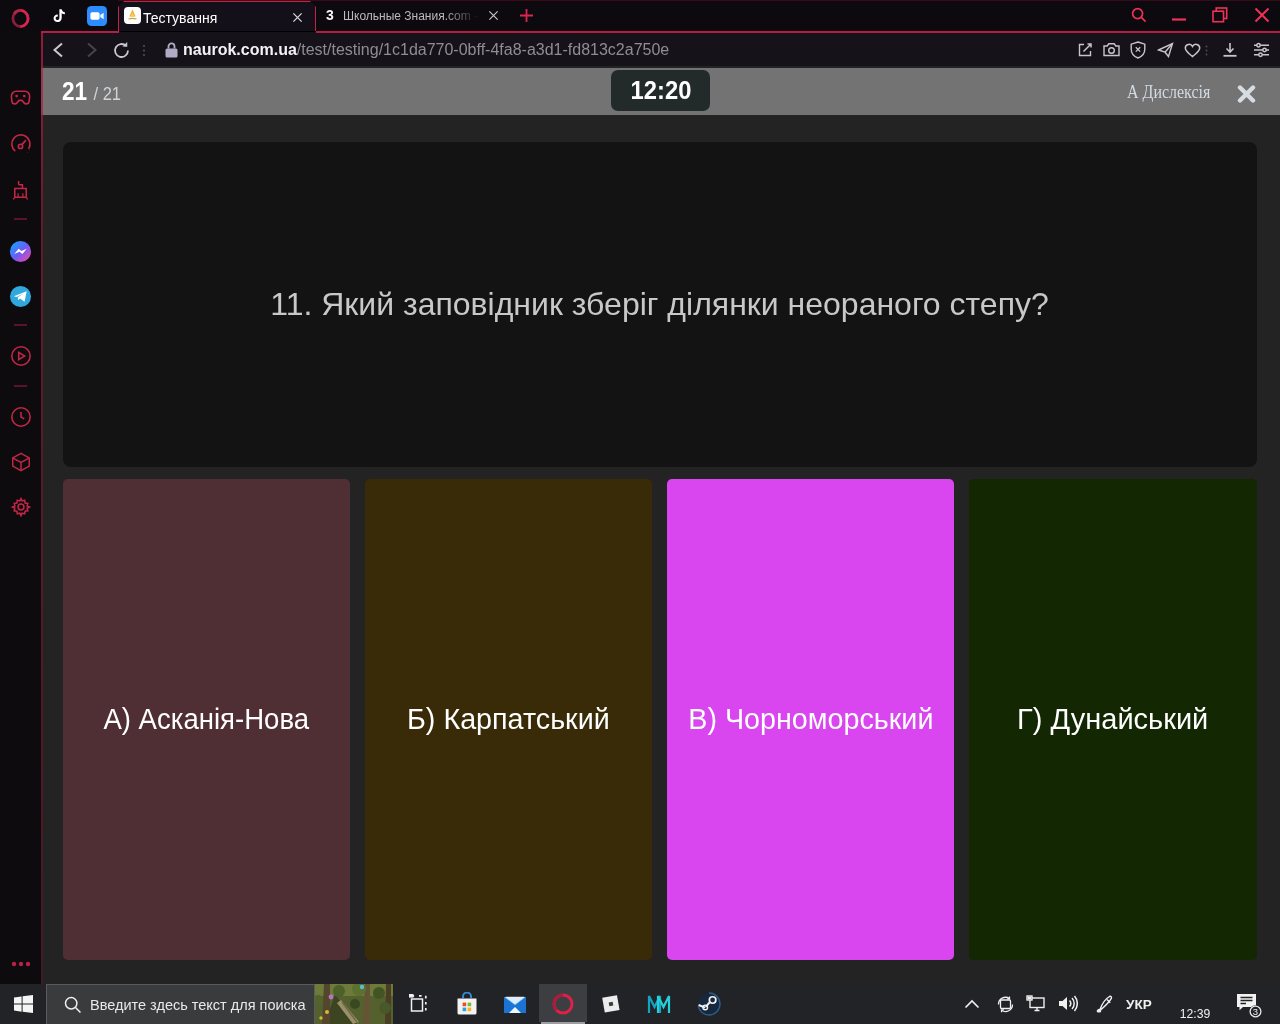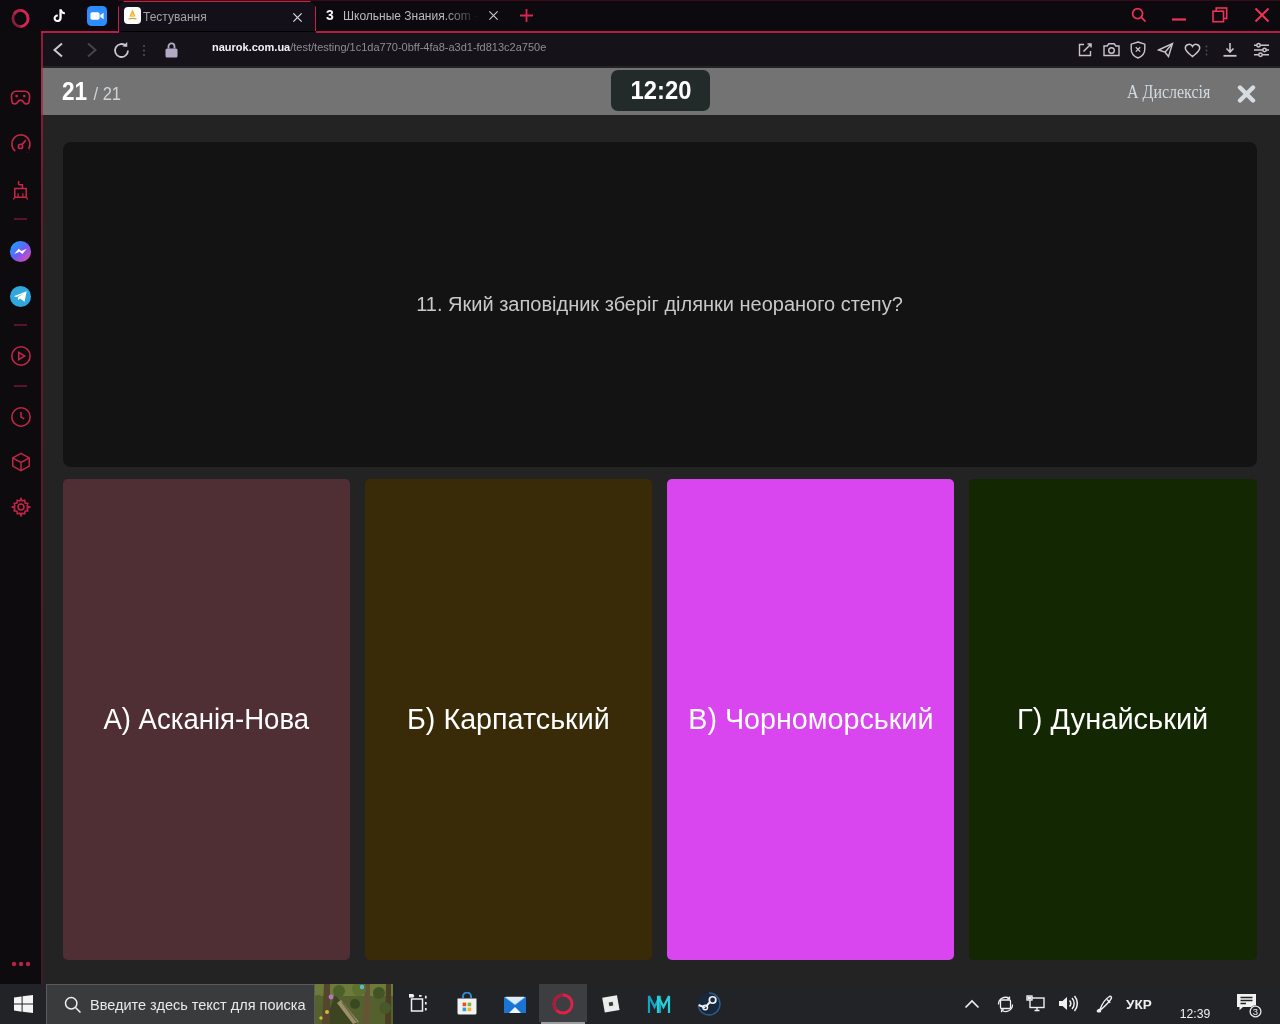--- a/index.html
+++ b/index.html
@@ -9,48 +9,48 @@
   svg { display:block; }
 
   
   #tabbar { position:absolute; left:0; top:0; width:1280px; height:31px; background:#0c0a0e; }
   #topline { position:absolute; left:118px; top:0; width:1162px; height:1px; background:#3a0a18; }
   #tabunderline-l { position:absolute; left:41px; top:30.5px; width:78px; height:2px; background:#b51e43; }
   #tabunderline-r { position:absolute; left:316px; top:30.5px; width:964px; height:2px; background:#b51e43; }
   #activetab { position:absolute; left:118px; top:1px; width:198px; height:30px; background:#131019;
     border:1.5px solid #c92045; border-bottom:none;
     clip-path: polygon(0 100%, 0 6px, 6px 0, calc(100% - 6px) 0, 100% 6px, 100% 100%); }
-  #activetab .title { position:absolute; left:24px; top:8px; font-size:12px; color:#a3a3a3; }
+  #activetab .title { position:absolute; left:24px; top:8px; font-size:14px; color:#ffffff; }
   #tab2 { position:absolute; left:318px; top:0; width:196px; height:31px; }
   #tab2 .title { position:absolute; left:25px; top:9px; font-size:12px; color:#bcbabf; width:140px; overflow:hidden; white-space:nowrap;
      -webkit-mask-image:linear-gradient(90deg,#000 72%,transparent 97%); }
 
   
   #sidebar { position:absolute; left:0; top:31px; width:41px; height:953px; background:#0e0b0f; }
   .sdiv { position:absolute; left:14px; width:13px; height:1.5px; background:#5c1228; }
 
   
   #toolbar { position:absolute; left:41px; top:31.5px; width:1239px; height:34.5px; background:#161219; }
-  #urltext { position:absolute; left:212px; top:41px; font-size:11px; letter-spacing:0; color:#8f8c98; }
+  #urltext { position:absolute; left:183px; top:41px; font-size:16px; letter-spacing:0; color:#8f8c98; }
   #urltext b { color:#f4f2f6; font-weight:bold; }
 
   
   #page { position:absolute; left:41px; top:66px; width:1239px; height:918px; background:#232323; }
   #redline { position:absolute; left:41px; top:32px; width:1.5px; height:952px; z-index:30; background:linear-gradient(rgba(190,30,70,.75) 0%, rgba(140,22,50,.6) 20%, rgba(95,18,40,.55) 100%); }
   #qheader { position:absolute; left:0; top:2px; width:1239px; height:47px; background:#737373; }
   #qcount { position:absolute; left:21px; top:8px; font-size:26px; font-weight:bold; color:#fff; transform:scaleX(.87); transform-origin:0 50%; white-space:nowrap; }
   #qcount span { font-size:19px; font-weight:normal; color:#cdd4da; }
   #timer { position:absolute; left:570px; top:2px; width:99px; height:41px; background:#232a2a; border-radius:7px;
      color:#fff; font-size:25px; font-weight:bold; text-align:center; line-height:40px; }
   #timer span { display:inline-block; transform:scaleX(.95); }
   #dyslexia { position:absolute; left:1086px; top:12.5px; font-family:"Liberation Serif", serif; font-size:19px; color:#d3dae0; transform:scaleX(.84); transform-origin:0 50%; white-space:nowrap; }
   #qclose { position:absolute; left:1196px; top:16.5px; }
   #qpanel { position:absolute; left:21.5px; top:76px; width:1194px; height:325px; background:#131313; border-radius:8px;
      display:flex; align-items:center; justify-content:center; }
-  #qpanel .qt { font-size:20px; color:#c8c8c8; white-space:nowrap; }
+  #qpanel .qt { font-size:32px; color:#c8c8c8; white-space:nowrap; }
   #cards { position:absolute; left:21.5px; top:413px; width:1194px; height:481px; display:flex; gap:14.5px; }
   .card { flex:1; border-radius:5px; display:flex; align-items:center; justify-content:center;
      color:#fff; font-size:29px; }
   .card span { white-space:nowrap; }
   #cardA span { transform:scaleX(.95); }
   #cardB span { transform:scaleX(.99); }
   #cardC span { transform:scaleX(.99); }
   #cardD span { transform:scaleX(1); }
   #cardA { background:#4f2f33; }
   #cardB { background:#392a08; }

